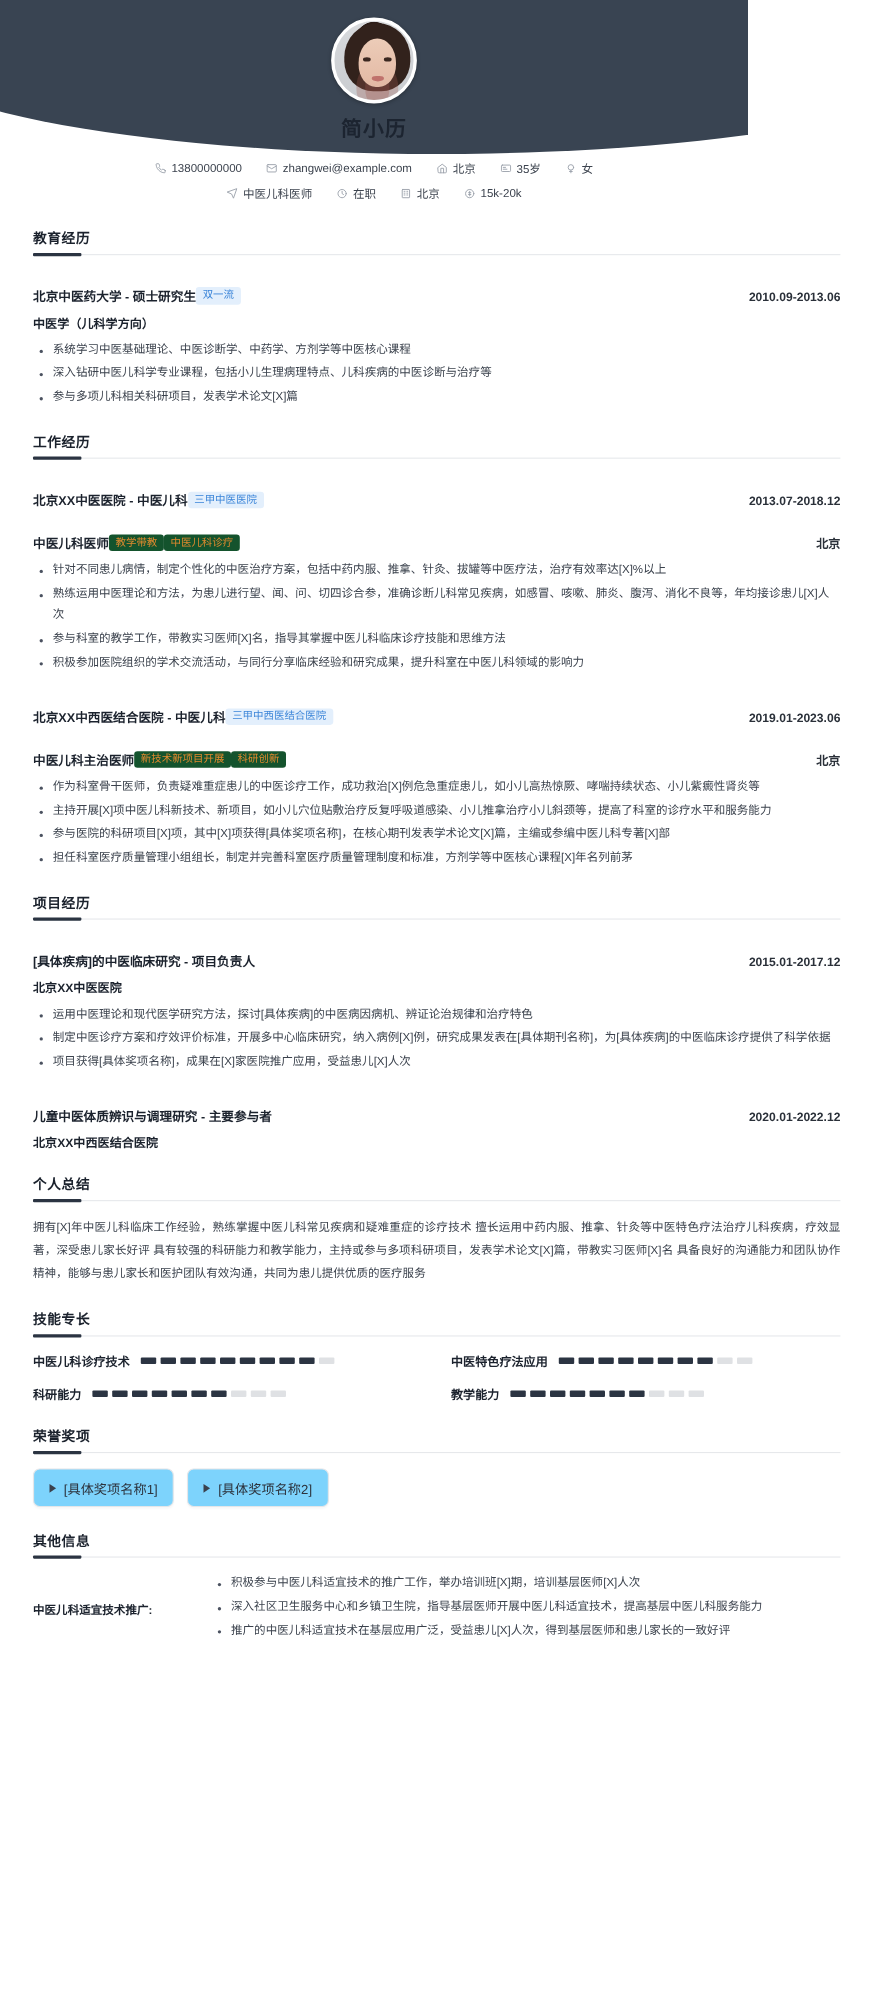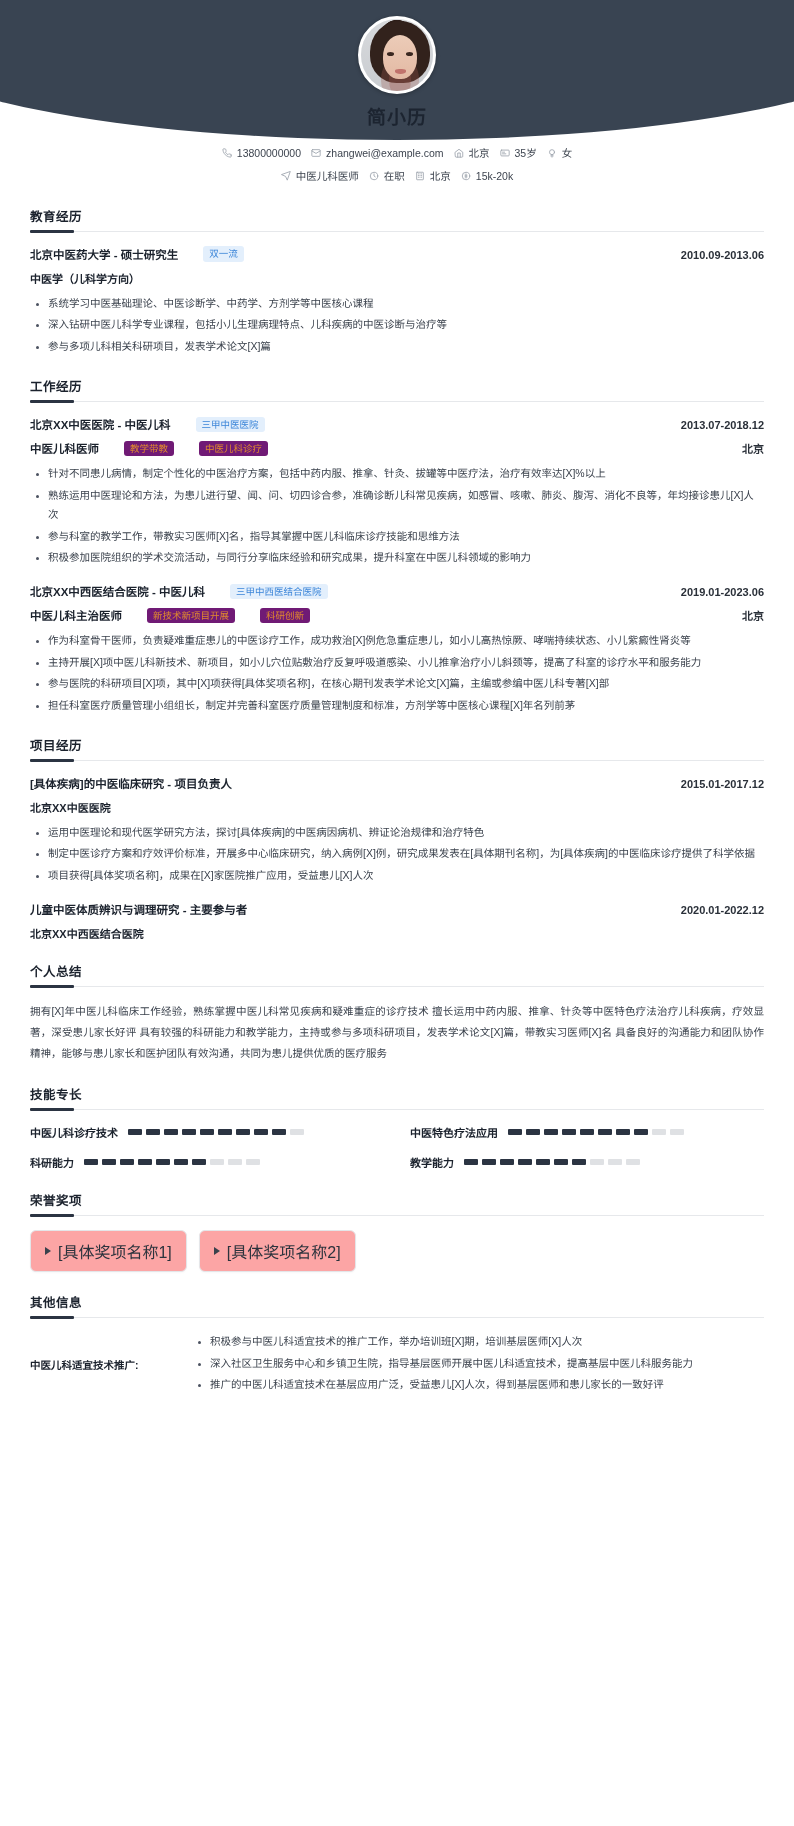--- a/index.html
+++ b/index.html
@@ -7,21 +7,21 @@
     width: 794px;
     background: #ffffff;
     font-family: "Liberation Sans", "DejaVu Sans", sans-serif;
     color: #1f2430;
   }
   body { width: 794px; }
 
   
   .header {
     position: relative;
-    width: 794px;
+    width: 680px;
     height: 186px;
     background: #ffffff;
     overflow: hidden;
   }
   .header-bg {
     position: absolute;
     top: -160px;
     left: -110px;
     width: 1014px;
     height: 300px;
@@ -115,21 +115,21 @@
     letter-spacing: 1px;
     color: #1c2430;
     z-index: 3;
   }
   .meta-row {
     position: absolute;
     left: 0; right: 0;
     display: flex;
     justify-content: center;
     align-items: center;
-    gap: 10px;
+    gap: 22px;
     font-size: 10.5px;
     color: #3d444f;
     z-index: 3;
   }
   .meta-row.row1 { top: 145px; }
   .meta-row.row2 { top: 168px; }
   .meta-item { display: inline-flex; align-items: center; gap: 5px; white-space: nowrap; }
   .mini-icon { color: #9aa1ab; display: inline-flex; align-items: center; }
   .mini-icon svg { display: block; }
 
@@ -160,34 +160,34 @@
 
   .entry { margin-bottom: 16px; }
   .entry:last-child { margin-bottom: 0; }
   .entry-line {
     display: flex;
     align-items: baseline;
     justify-content: space-between;
     gap: 8px;
     margin-bottom: 8px;
   }
-  .entry-left { display: flex; align-items: center; flex-wrap: wrap; gap: 25px; min-width: 0; }
+  .entry-left { display: flex; align-items: center; flex-wrap: wrap; gap: 0; min-width: 0; margin-top: 15px; }
   .entry-title { font-size: 11.5px; font-weight: 700; color: #1b222d; }
   .entry-right { font-size: 11px; font-weight: 700; color: #2a3039; white-space: nowrap; }
 
   .tag {
     display: inline-block;
     font-size: 9.5px;
     line-height: 1;
     padding: 3px 6px;
     border-radius: 3px;
     white-space: nowrap;
   }
   .tag.blue { background: #e3effc; color: #3b85d8; }
-  .tag.orange { background: #701a75; color: #e08a2e; }
+  .tag.orange { background: #14532d; color: #e08a2e; }
 
   .entry-sub {
     font-size: 11px;
     font-weight: 700;
     color: #1b222d;
     margin-bottom: 8px;
   }
 
   ul.bullets { list-style: none; margin: 0 0 0 2px; padding: 0; }
   ul.bullets li {
@@ -239,22 +239,22 @@
 
   
   .awards { display: flex; gap: 12px; flex-wrap: wrap; }
   .award-chip {
     display: inline-flex;
     align-items: center;
     gap: 7px;
     padding: 8px 14px;
     border: 1px solid #e4e6e9;
     border-radius: 6px;
-    background: #fca5a5;
-    font-size: 16px;
+    background: #7dd3fc;
+    font-size: 12px;
     color: #2c333d;
     box-shadow: 0 1px 2px rgba(0,0,0,.03);
   }
   .award-chip .tri {
     width: 0; height: 0;
     border-left: 6px solid #3a414c;
     border-top: 4px solid transparent;
     border-bottom: 4px solid transparent;
   }
 

